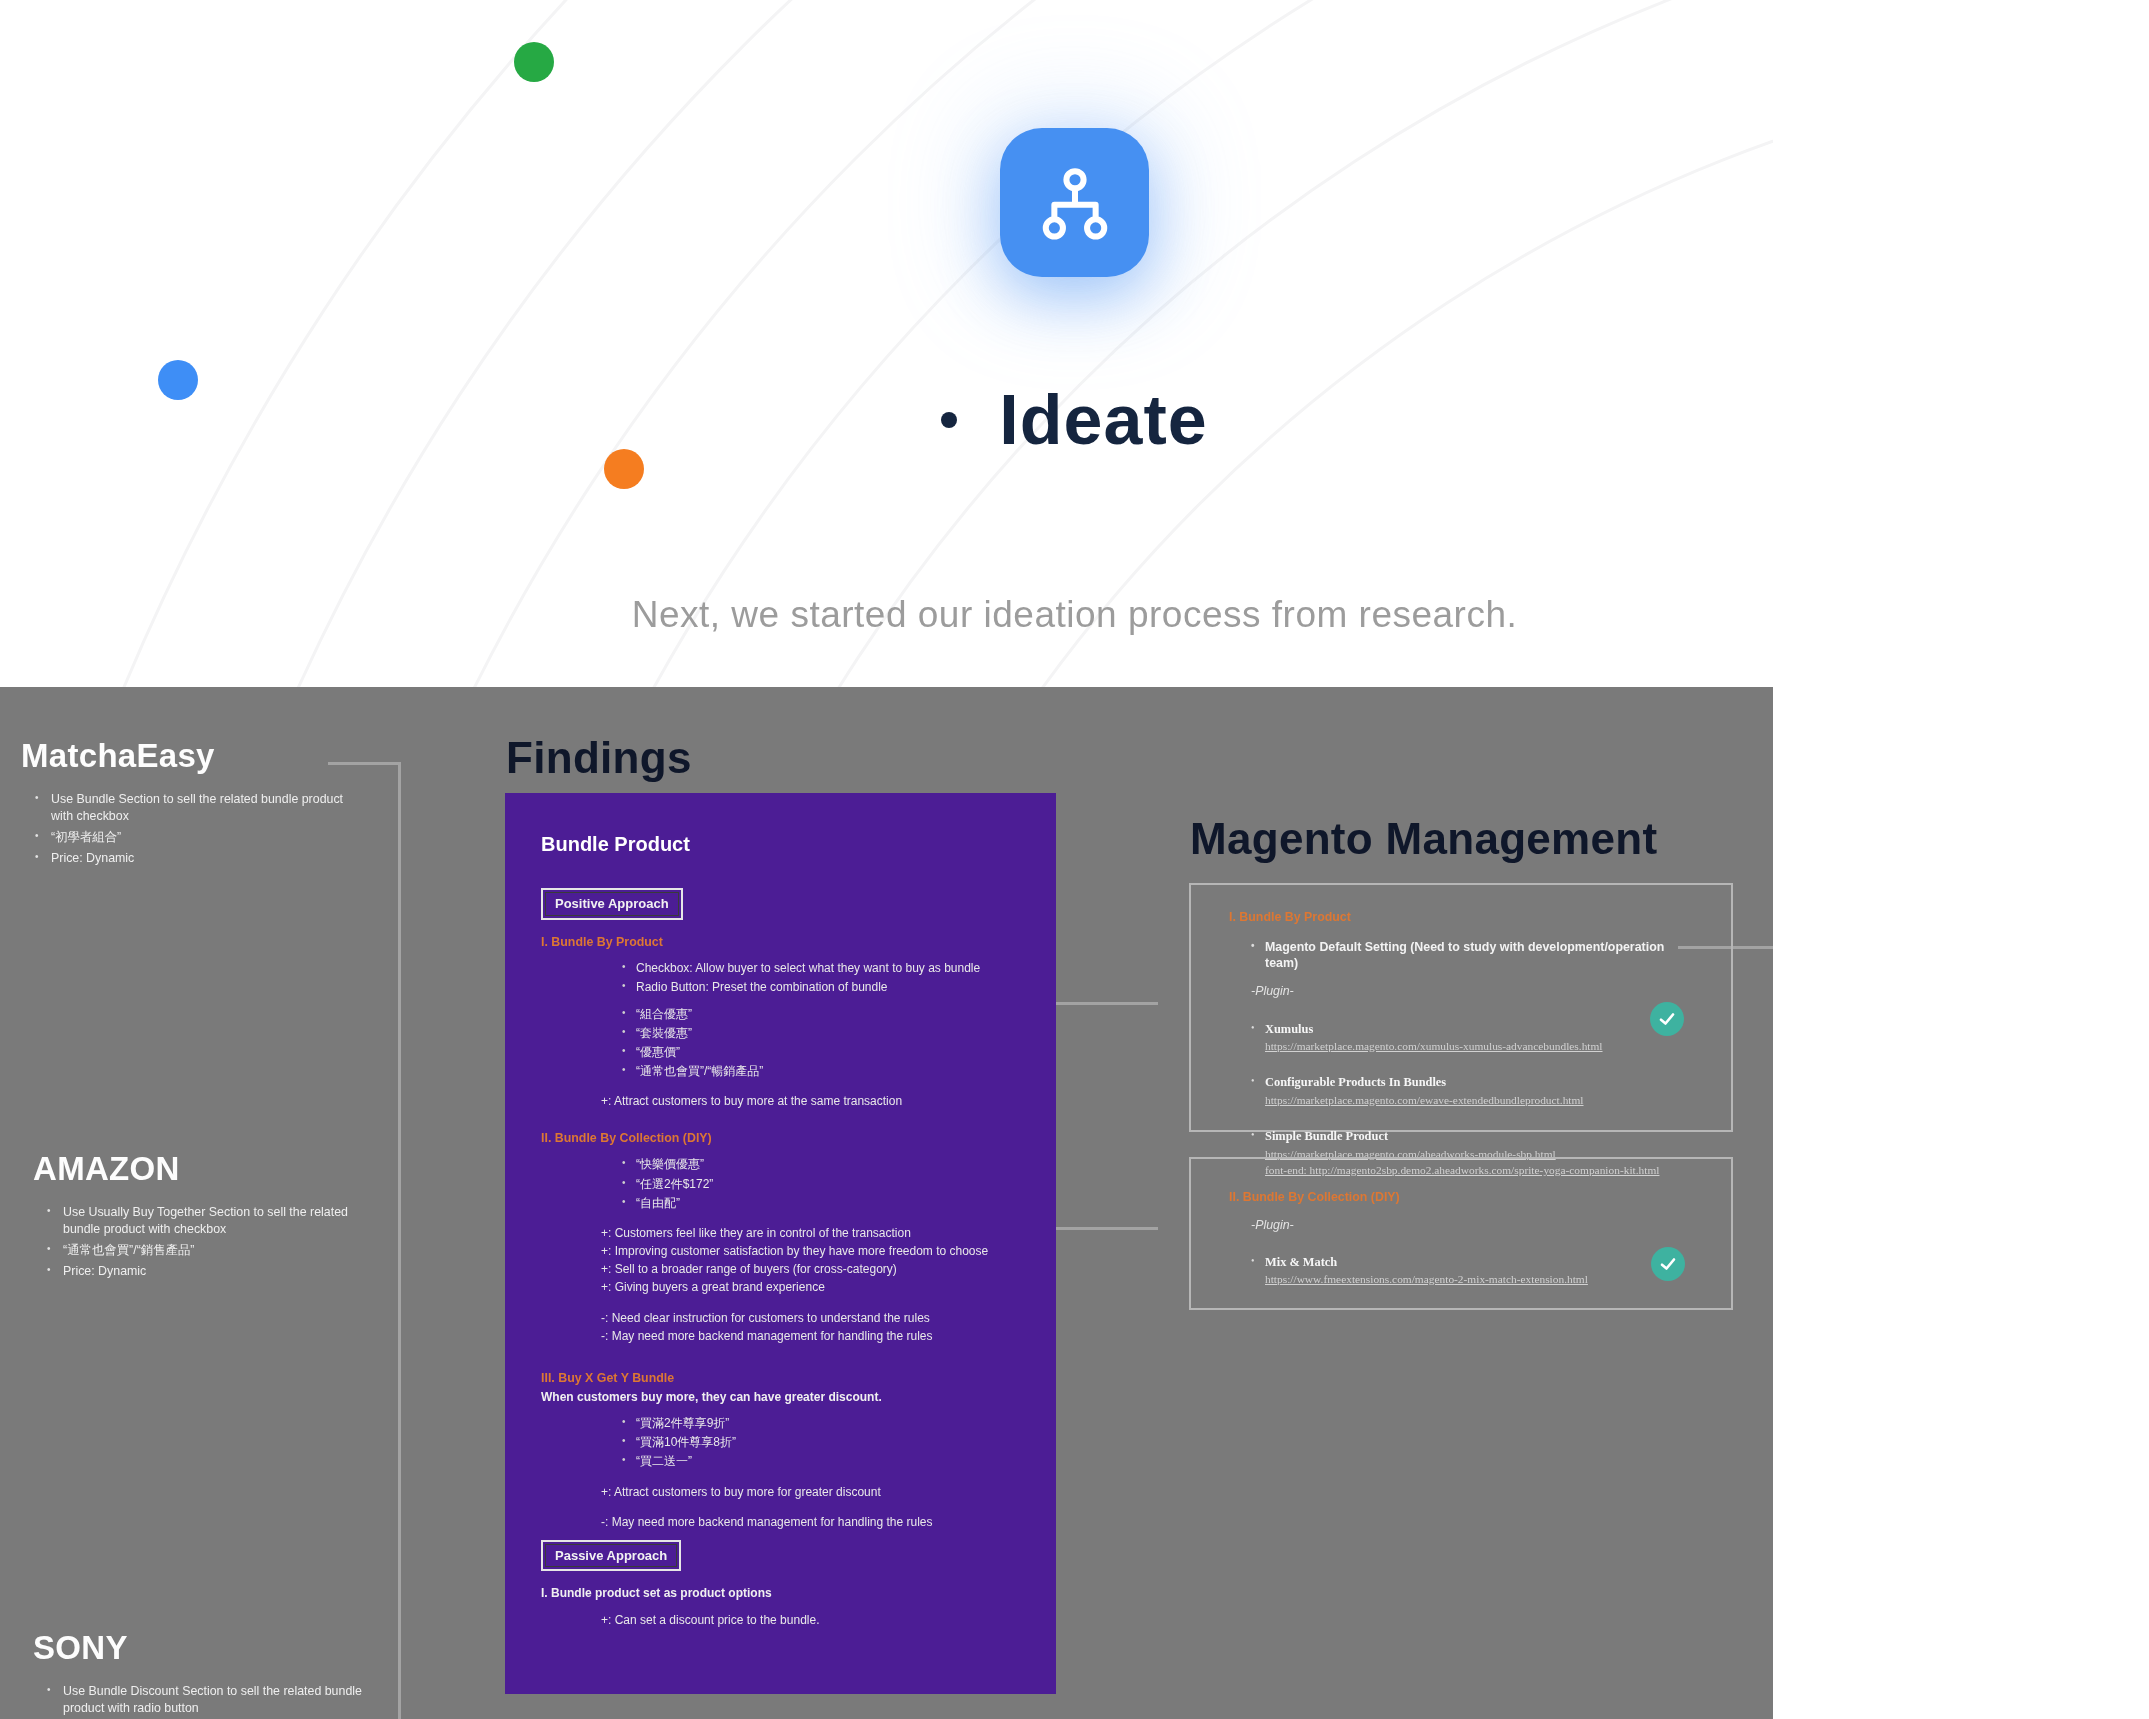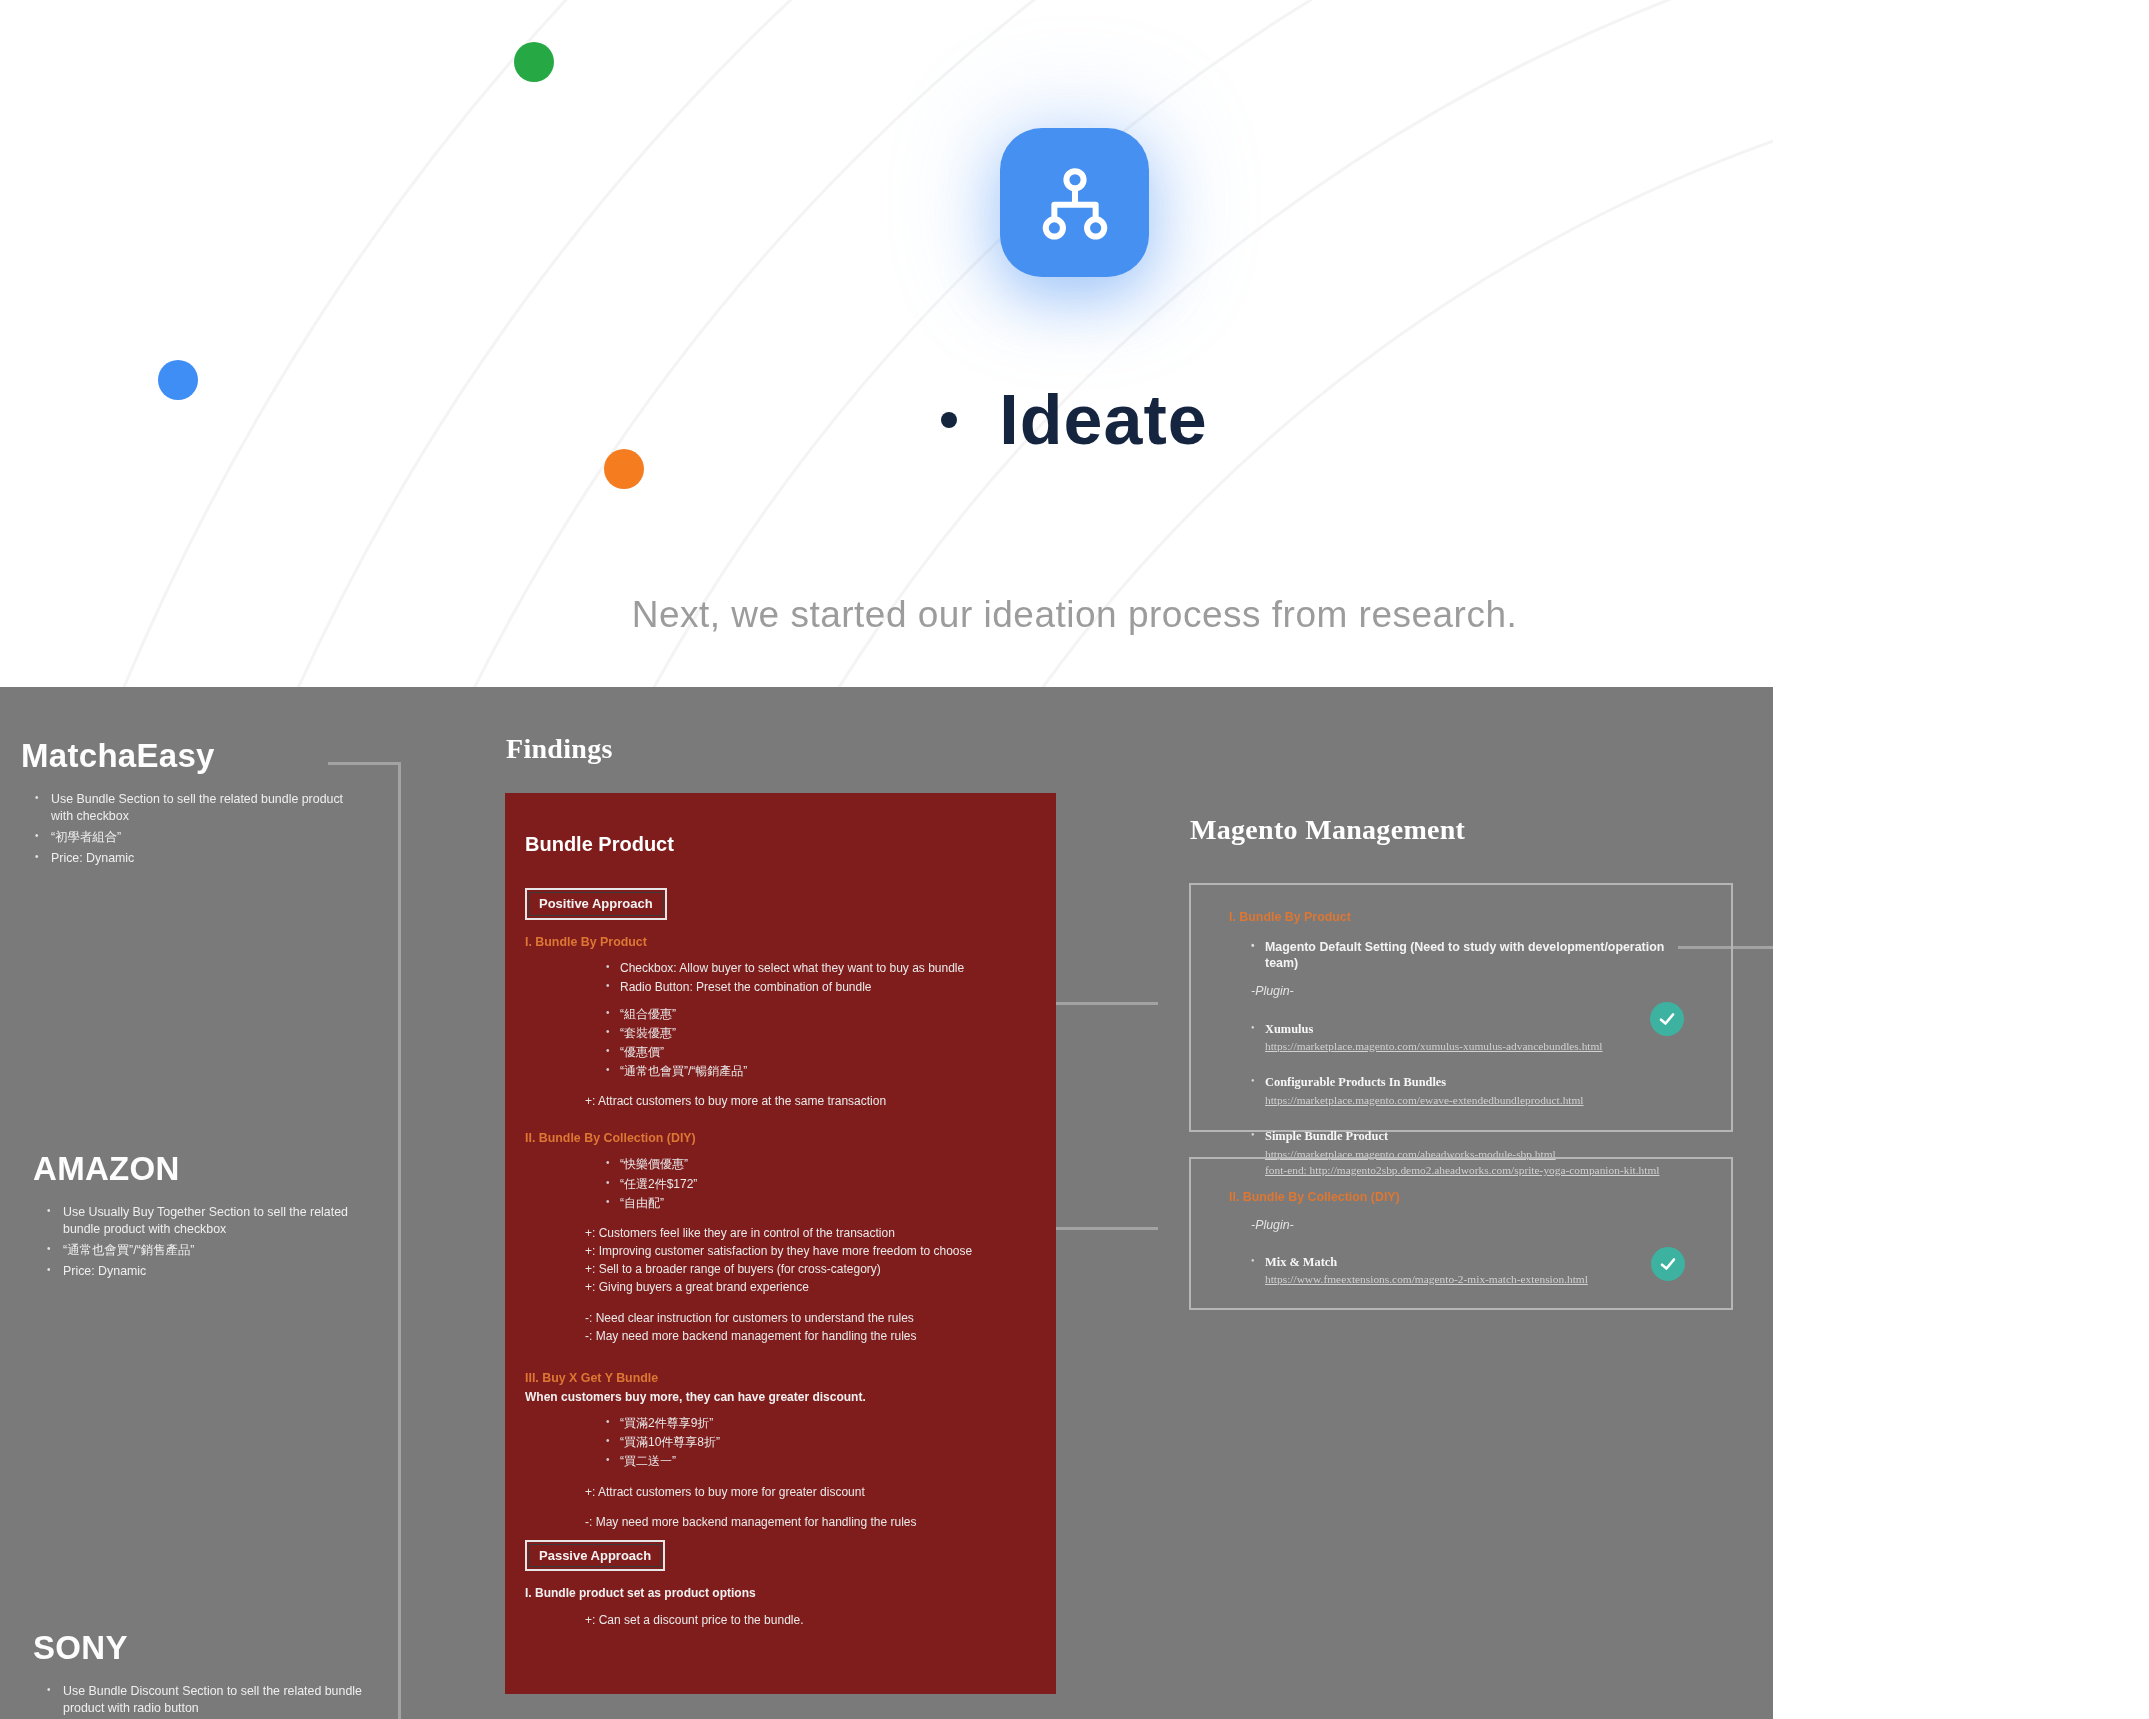--- a/index.html
+++ b/index.html
@@ -25,24 +25,24 @@
   
   .board{position:absolute;left:0;top:687px;width:2149px;height:1033px;background:#7a7a7a;overflow:hidden;color:#fff;}
   .board *{box-sizing:border-box;}
   .b-abs{position:absolute;}
   .note{width:358px;}
   .note-title{font-size:33px;font-weight:700;color:#fdfdfd;letter-spacing:0.3px;}
   .note-list{margin:16px 0 0 14px;padding:0;list-style:none;font-size:12.4px;line-height:1.36;color:#efefef;width:328px;}
   .note-list li{position:relative;padding-left:16px;margin-bottom:4px;}
   .note-list li::before{content:"•";position:absolute;left:0;top:0;font-size:10px;color:#e2e2e2;}
   .conn{background:#a3a3a3;}
-  .section-heading{font-size:28px;font-weight:700;color:#ffffff;letter-spacing:0.3px;font-family:Liberation Serif, serif;}
-
-  
-  .panel{left:505px;top:106px;width:551px;height:901px;background:#7f1d1d;padding:34px 20px;font-size:12px;line-height:1.35;color:#e9e9e9;}
+  .section-heading{font-size:44px;font-weight:700;color:#0f172a;letter-spacing:0.3px;}
+
+  
+  .panel{left:505px;top:106px;width:551px;height:901px;background:#4c1d95;padding:34px 36px;font-size:12px;line-height:1.35;color:#e9e9e9;}
   .panel-title{font-size:20px;font-weight:700;color:#fff;margin:4px 0 0 0;}
   .label-box{display:inline-block;border:2px solid #e6e6e6;outline:1px solid #3a3a3a;outline-offset:-5px;
     padding:5px 12px;font-size:13px;font-weight:700;color:#f2f2f2;margin-top:30px;}
   .sec-title{color:#dd7733;font-weight:700;margin-top:20px;font-size:12.4px;}
   .sec-title.first{margin-top:14px;}
   .desc{font-weight:700;color:#f0f0f0;margin-top:2px;width:480px;}
   .q-list,.c-list{list-style:none;margin:10px 0 0 0;padding:0 0 0 95px;}
   .q-list li,.c-list li{position:relative;margin-bottom:3px;}
   .q-list li::before,.c-list li::before{content:"•";position:absolute;left:-14px;top:0;font-size:10px;color:#cfcfcf;}
   .pm-list{list-style:none;margin:14px 0 0 0;padding:0 0 0 60px;}

